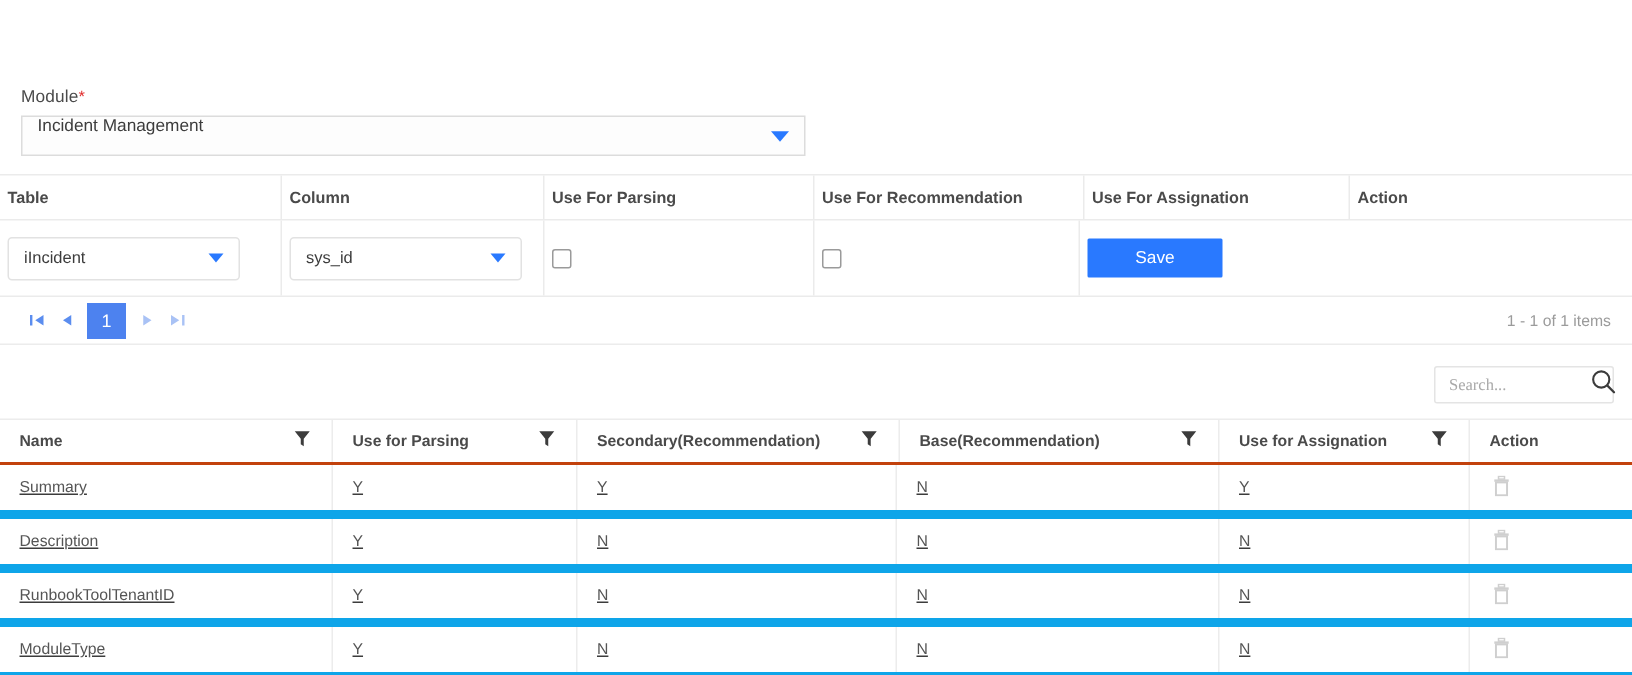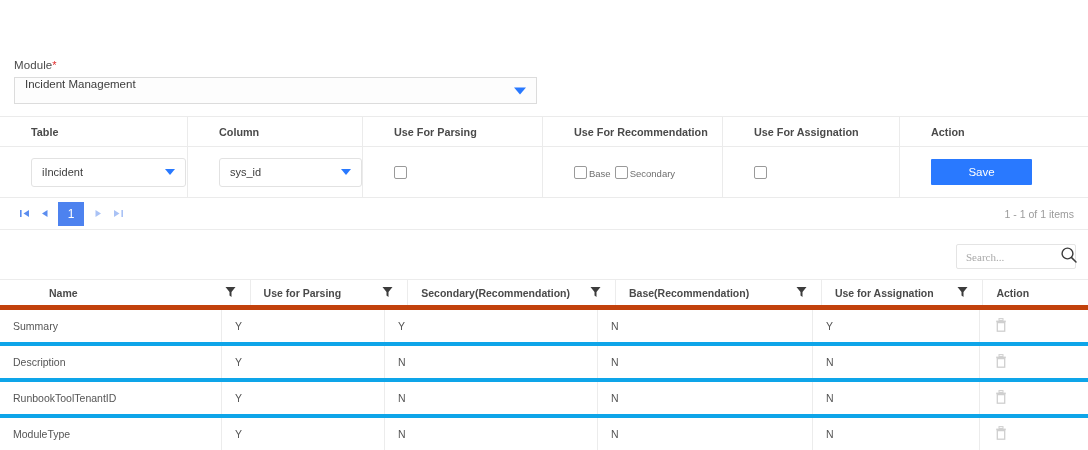--- a/index.html
+++ b/index.html
@@ -38,21 +38,21 @@
   }
   .caret.sm {
     border-left-width: 5px; border-right-width: 5px; border-top-width: 6px;
   }
 
   
   .form-table { width: 1088px; margin-top: 12px; border-top: 1px solid #ebebeb; }
   .ft-head, .ft-row { display: flex; width: 100%; }
   .ft-head { height: 30px; border-bottom: 1px solid #ebebeb; }
   .ft-row  { height: 51px; border-bottom: 1px solid #ebebeb; }
-  .ft-cell { display: flex; align-items: center; padding-left: 31px;
+  .ft-cell { display: flex; align-items: center; padding-left: 5px;
              border-right: 1px solid #ebebeb; }
   .ft-cell:last-child { border-right: none; }
   .ft-head .ft-cell { font-size: 10.8px; color: #4a4a4a; font-weight: bold; }
   .c1 { width: 188px; } .c2 { width: 175px; } .c3 { width: 180px; }
   .c4 { width: 180px; } .c5 { width: 177px; } .c6 { width: 188px; }
 
   .mini-select {
     position: relative; width: 155px; height: 29px;
     border: 1px solid #e2e2e2; border-radius: 3px; background: #fff;
     display: flex; align-items: center;
@@ -62,21 +62,21 @@
   .cbox {
     width: 13px; height: 13px; border: 1.4px solid #9a9a9a;
     border-radius: 2px; background: #fff; display: inline-block; flex: none;
   }
   .cb-group { display: flex; align-items: flex-end; gap: 1px; }
   .cb-pair { display: flex; align-items: flex-end; gap: 2px; }
   .cb-pair + .cb-pair { margin-left: 3px; }
   .cb-lab { font-size: 9.5px; color: #6e6e6e; line-height: 11px; }
 
   .save-btn {
-    width: 101px; height: 26px; background: #2979ff; border: none;
+    width: 90px; height: 26px; background: #2979ff; border: none;
     color: #fff; font-size: 11.5px; font-family: "Liberation Sans", sans-serif;
     border-radius: 1px; cursor: pointer;
   }
 
   
   .pager {
     display: flex; align-items: center; height: 32px;
     padding-left: 14px; padding-right: 14px; width: 1088px;
   }
   .pg-btn {
@@ -103,22 +103,22 @@
     border: none; outline: none; background: transparent;
     font-size: 11px; color: #3c3c3c; padding-left: 9px; width: 92px;
     font-family: Liberation Serif, serif;
   }
   .search-box input::placeholder { color: #a9a9a9; }
   .mag { position: absolute; right: -4px; top: 50%; transform: translateY(-50%); }
 
   
   .grid { width: 1088px; border-top: 1px solid #ececec; }
   .g-head, .g-row { display: flex; width: 100%; }
-  .g-head { height: 30px; border-bottom: 5px solid #c2410c; padding-left: 36px; }
-  .g-row  { height: 36px; border-bottom: 4px solid #0ea5e9; }
+  .g-head { height: 30px; border-bottom: 2px solid #c2410c; }
+  .g-row  { height: 36px; border-bottom: 6px solid #0ea5e9; text-decoration: underline; }
   .g-cell { display: flex; align-items: center; padding-left: 13px;
             border-right: 1px solid #ececec; position: relative; }
   .g-cell:last-child { border-right: none; }
   .g-head .g-cell { font-size: 10.5px; color: #4a4a4a; font-weight: bold; }
   .g-row  .g-cell { font-size: 10.5px; color: #555; }
   .n1 { width: 222px; } .n2 { width: 163px; } .n3 { width: 213px; }
   .n4 { width: 215px; } .n5 { width: 167px; } .n6 { width: 108px; }
   .funnel { position: absolute; right: 14px; top: 50%; transform: translateY(-50%); }
   .trash-cell { justify-content: flex-start; padding-left: 15px; }
   .pager.bottom { border-top: 1px solid #ececec; margin-top: 0; height: 42px; }
@@ -154,32 +154,20 @@
       </div>
       <div class="ft-cell c2">
         <div class="mini-select">
           <span class="value">sys_id</span>
           <span class="caret sm"></span>
         </div>
       </div>
       <div class="ft-cell c3">
         <span class="cbox"></span>
       </div>
-      <div class="ft-cell c4">
-        <div class="cb-group">
-          <span class="cb-pair">
-            <span class="cbox"></span>
-            <span class="cb-lab">Base</span>
-          </span>
-          <span class="cb-pair">
-            <span class="cbox"></span>
-            <span class="cb-lab">Secondary</span>
-          </span>
-        </div>
-      </div>
       <div class="ft-cell c5">
         <span class="cbox"></span>
       </div>
       <div class="ft-cell c6">
         <button class="save-btn">Save</button>
       </div>
     </div>
   </div>
 
   <div class="pager top">

